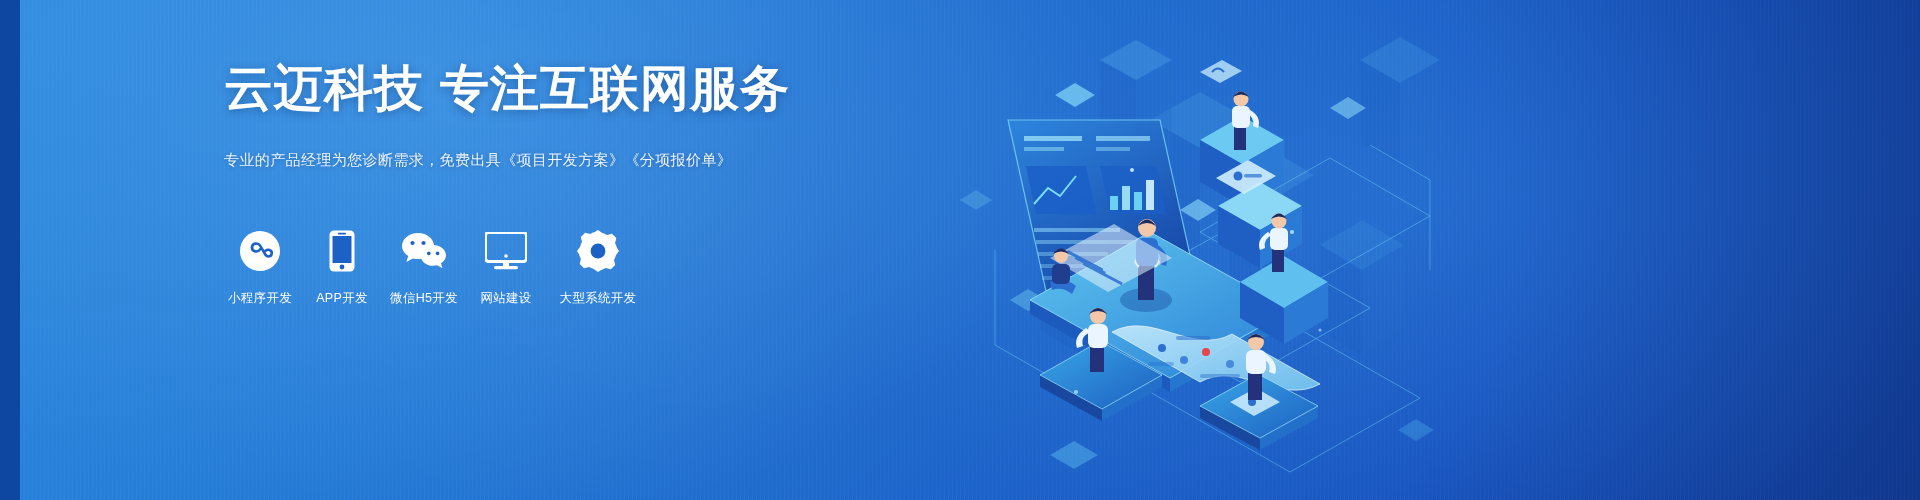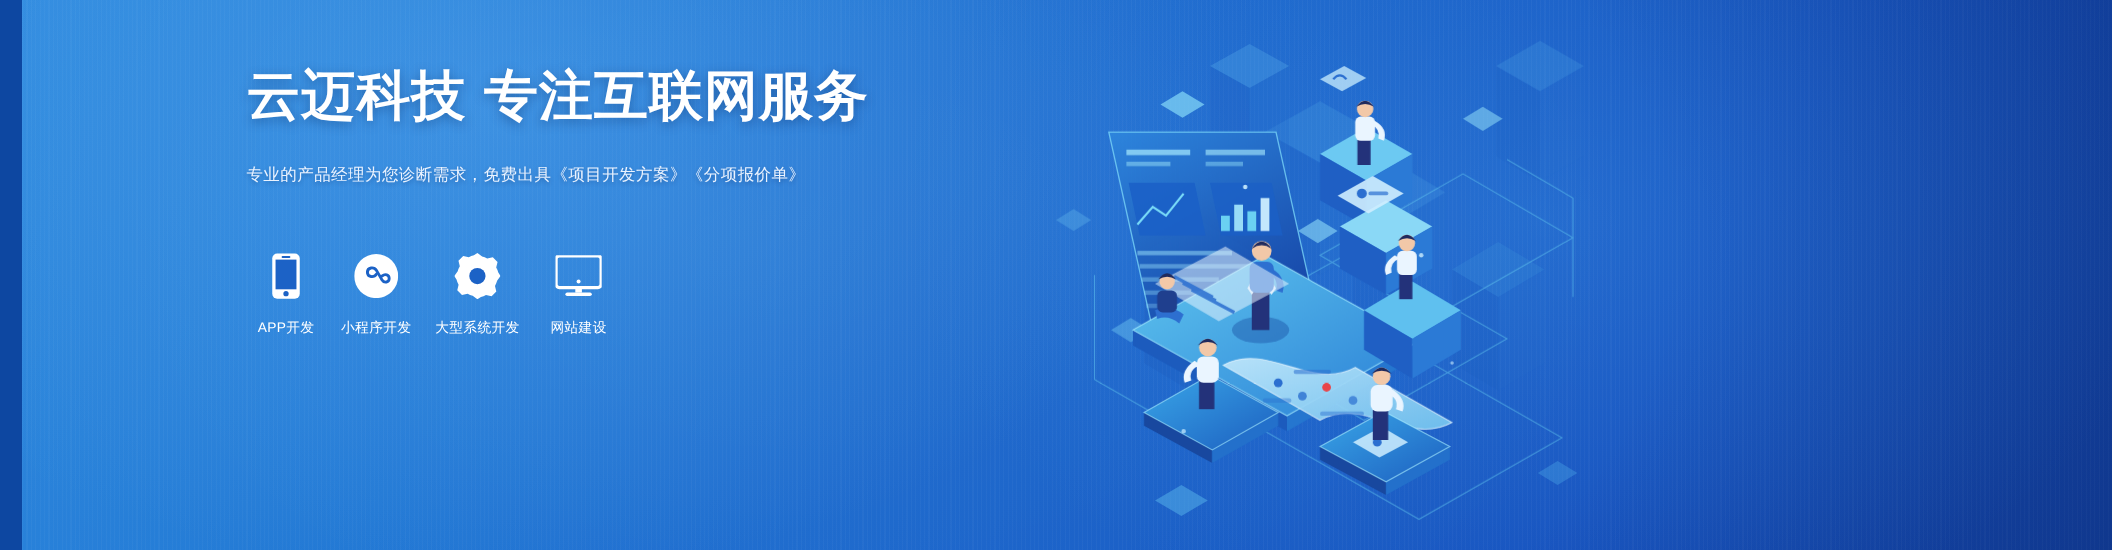--- a/index.html
+++ b/index.html
@@ -296,59 +296,72 @@
 
     <div class="sub">
       <div class="sub-line">专业的产品经理为您诊断需求，免费出具《项目开发方案》《分项报价单》</div>
     </div>
   </div>
 
   <div class="services">
 
     <div class="svc">
       <span class="ico">
+        <svg width="40" height="40" viewBox="0 0 40 40">
+          <circle cx="20" cy="20" r="20" fill="#ffffff"></circle>
+          <path d="M12 16.5 c0 -4.6 6 -5.2 8.3 -1.6 c1.6 2.6 3.6 6.4 5 8.6 c2 3.2 6.5 2.2 6.5 -1.4 c0 -3.3 -3.8 -4.4 -6.3 -2.3" fill="none" stroke="#1c62c6" stroke-width="2.6" stroke-linecap="round"></path>
+          <path d="M12 16.5 c0 4.6 6 5.2 8.3 1.6" fill="none" stroke="#1c62c6" stroke-width="2.6" stroke-linecap="round"></path>
+        </svg>
+      </span>
+      <span class="lbl">小程序开发</span>
+    </div>
+
+    <div class="svc">
+      <span class="ico">
         <svg width="26" height="42" viewBox="0 0 26 42">
           <rect x="0.5" y="0.5" width="25" height="41" rx="4.5" fill="#ffffff"></rect>
           <rect x="3.5" y="6" width="19" height="27" fill="#1c62c6"></rect>
           <rect x="9" y="2.8" width="8" height="1.8" rx="0.9" fill="#1c62c6"></rect>
           <circle cx="13" cy="37" r="2.4" fill="#1c62c6"></circle>
         </svg>
       </span>
       <span class="lbl">APP开发</span>
     </div>
 
     <div class="svc">
       <span class="ico">
-        <svg width="40" height="40" viewBox="0 0 40 40">
-          <circle cx="20" cy="20" r="20" fill="#ffffff"></circle>
-          <path d="M12 16.5 c0 -4.6 6 -5.2 8.3 -1.6 c1.6 2.6 3.6 6.4 5 8.6 c2 3.2 6.5 2.2 6.5 -1.4 c0 -3.3 -3.8 -4.4 -6.3 -2.3" fill="none" stroke="#1c62c6" stroke-width="2.6" stroke-linecap="round"></path>
-          <path d="M12 16.5 c0 4.6 6 5.2 8.3 1.6" fill="none" stroke="#1c62c6" stroke-width="2.6" stroke-linecap="round"></path>
-        </svg>
-      </span>
-      <span class="lbl">小程序开发</span>
-    </div>
-
-
-    <div class="svc wide">
-      <span class="ico">
-        <svg width="42" height="42" viewBox="0 0 42 42">
-          <path d="M21 0 l4.3 3.1 a17 17 0 0 1 4.6 1.9 L35 3.8 l4.3 4.3 l-1.2 5.1 a17 17 0 0 1 1.9 4.6 L42 21 l-3.1 4.3 a17 17 0 0 1 -1.9 4.6 l1.2 5.1 L33.9 39.3 l-5.1 -1.2 a17 17 0 0 1 -4.6 1.9 L21 42 l-4.3 -3.1 a17 17 0 0 1 -4.6 -1.9 L7 38.2 l-4.3 -4.3 l1.2 -5.1 a17 17 0 0 1 -1.9 -4.6 L0 21 l3.1 -4.3 a17 17 0 0 1 1.9 -4.6 L3.8 7 l4.3 -4.3 l5.1 1.2 a17 17 0 0 1 4.6 -1.9 Z" fill="#ffffff"></path>
-          <circle cx="21" cy="21" r="7.4" fill="#1c62c6"></circle>
-        </svg>
-      </span>
-      <span class="lbl">大型系统开发</span>
+        <svg width="46" height="40" viewBox="0 0 46 40">
+          <path d="M17 2 C8 2 1 8 1 15 c0 4 2.4 7.6 6.2 9.9 L5.4 31 l6.6 -3.5 c1.6 .4 3.3 .6 5 .6 c9 0 16 -6 16 -13.1 C33 8 26 2 17 2 Z" fill="#ffffff"></path>
+          <circle cx="11.5" cy="12" r="2.1" fill="#1c62c6"></circle>
+          <circle cx="22.5" cy="12" r="2.1" fill="#1c62c6"></circle>
+          <path d="M32 14 C25 14 19.5 18.7 19.5 24.4 c0 5.7 5.5 10.4 12.5 10.4 c1.4 0 2.8 -.2 4.1 -.5 l5.4 2.9 l-1.5 -5 C43 30.2 45 27.5 45 24.4 C45 18.7 39 14 32 14 Z" fill="#ffffff"></path>
+          <circle cx="27.8" cy="22.4" r="1.8" fill="#1c62c6"></circle>
+          <circle cx="36.6" cy="22.4" r="1.8" fill="#1c62c6"></circle>
+        </svg>
+      </span>
+      <span class="lbl">微信H5开发</span>
     </div>
 
     <div class="svc">
       <span class="ico">
         <svg width="42" height="38" viewBox="0 0 42 38">
           <rect x="0.5" y="0.5" width="41" height="29" rx="3" fill="none" stroke="#ffffff" stroke-width="3"></rect>
           <circle cx="21" cy="24" r="1.8" fill="#ffffff"></circle>
           <rect x="18" y="29" width="6" height="5" fill="#ffffff"></rect>
           <rect x="9" y="34" width="24" height="3.2" rx="1.6" fill="#ffffff"></rect>
         </svg>
       </span>
       <span class="lbl">网站建设</span>
     </div>
 
+    <div class="svc wide">
+      <span class="ico">
+        <svg width="42" height="42" viewBox="0 0 42 42">
+          <path d="M21 0 l4.3 3.1 a17 17 0 0 1 4.6 1.9 L35 3.8 l4.3 4.3 l-1.2 5.1 a17 17 0 0 1 1.9 4.6 L42 21 l-3.1 4.3 a17 17 0 0 1 -1.9 4.6 l1.2 5.1 L33.9 39.3 l-5.1 -1.2 a17 17 0 0 1 -4.6 1.9 L21 42 l-4.3 -3.1 a17 17 0 0 1 -4.6 -1.9 L7 38.2 l-4.3 -4.3 l1.2 -5.1 a17 17 0 0 1 -1.9 -4.6 L0 21 l3.1 -4.3 a17 17 0 0 1 1.9 -4.6 L3.8 7 l4.3 -4.3 l5.1 1.2 a17 17 0 0 1 4.6 -1.9 Z" fill="#ffffff"></path>
+          <circle cx="21" cy="21" r="7.4" fill="#1c62c6"></circle>
+        </svg>
+      </span>
+      <span class="lbl">大型系统开发</span>
+    </div>
+
   </div>
 
 </div>
 
 </body></html>

